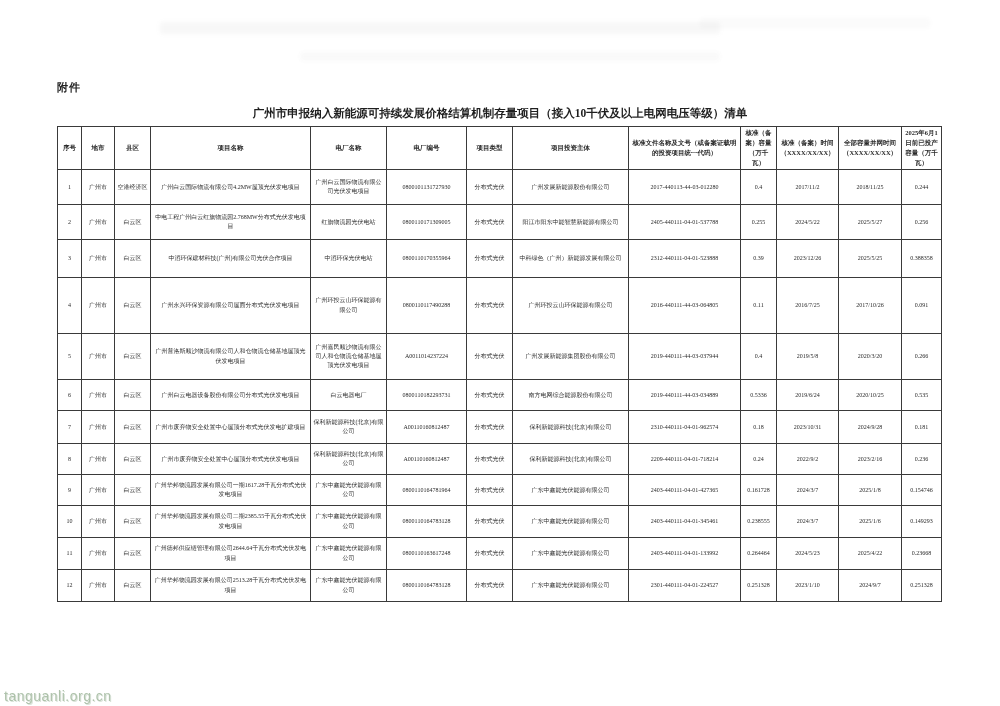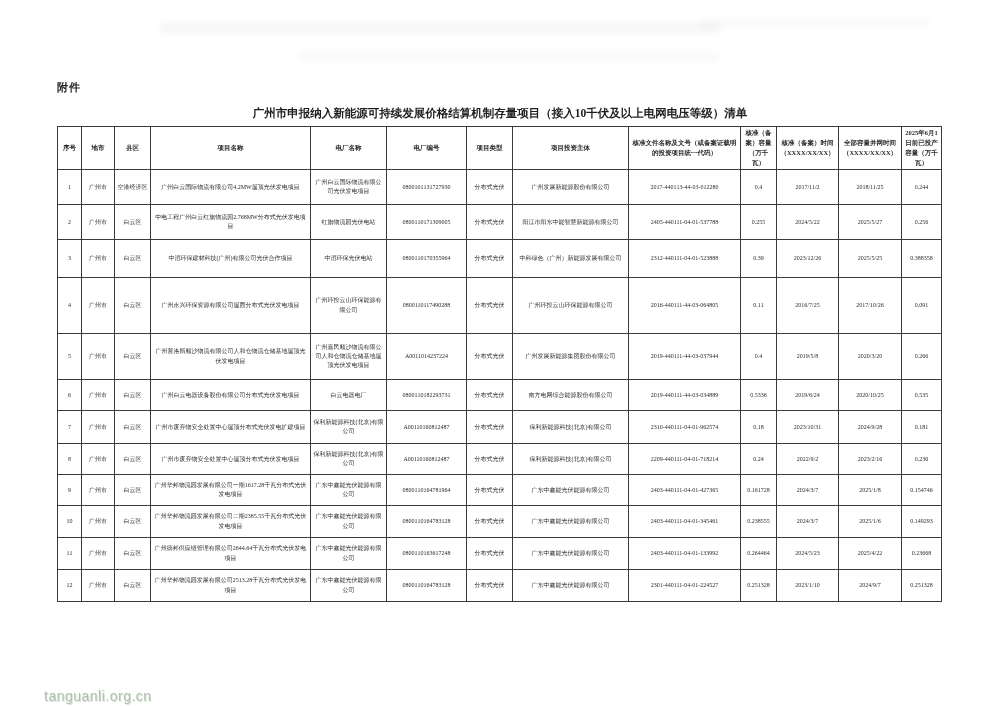--- a/index.html
+++ b/index.html
@@ -50,21 +50,20 @@
   tbody tr:nth-child(9){height:31px;}
   tbody tr:nth-child(10){height:32px;}
   tbody tr:nth-child(11){height:32px;}
   tbody tr:nth-child(12){height:32px;}
 
   .watermark{
     position:absolute;left:4px;bottom:2px;
     font-family:"Liberation Sans","DejaVu Sans",sans-serif;
     font-size:14px;color:#aec2ab;letter-spacing:.5px;
     text-shadow:1px 1px 0 rgba(174,194,171,.45);
-    margin-left:40px;
   }
 </style>
 </head>
 <body>
 
 <div class="page">
   <div class="smudge" id="smudge1"></div>
   <div class="smudge" id="smudge2"></div>
   <div class="smudge" id="smudge3"></div>
 

